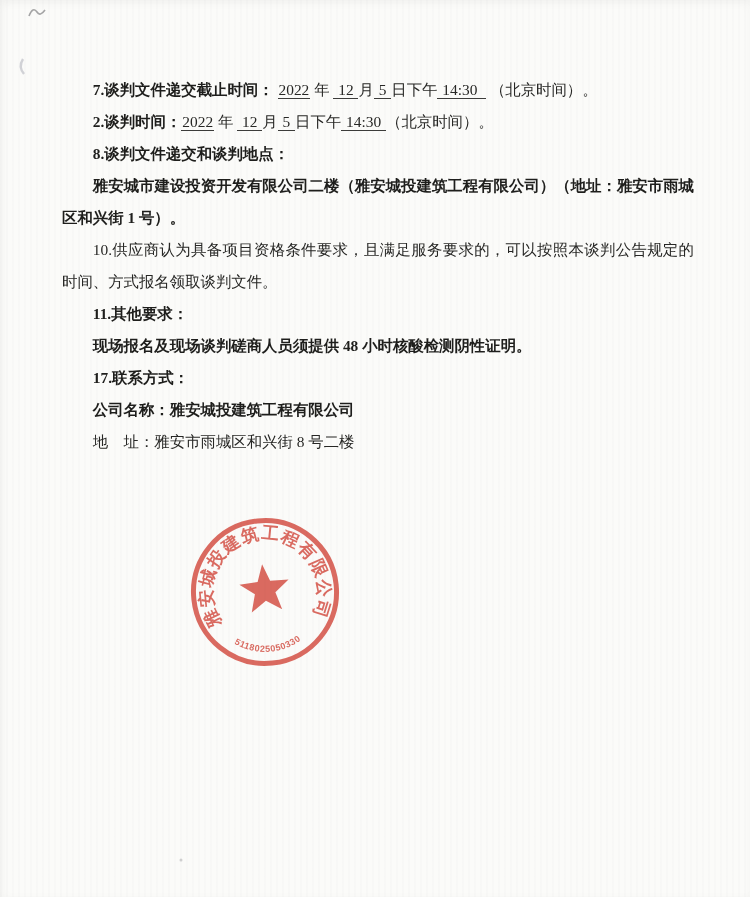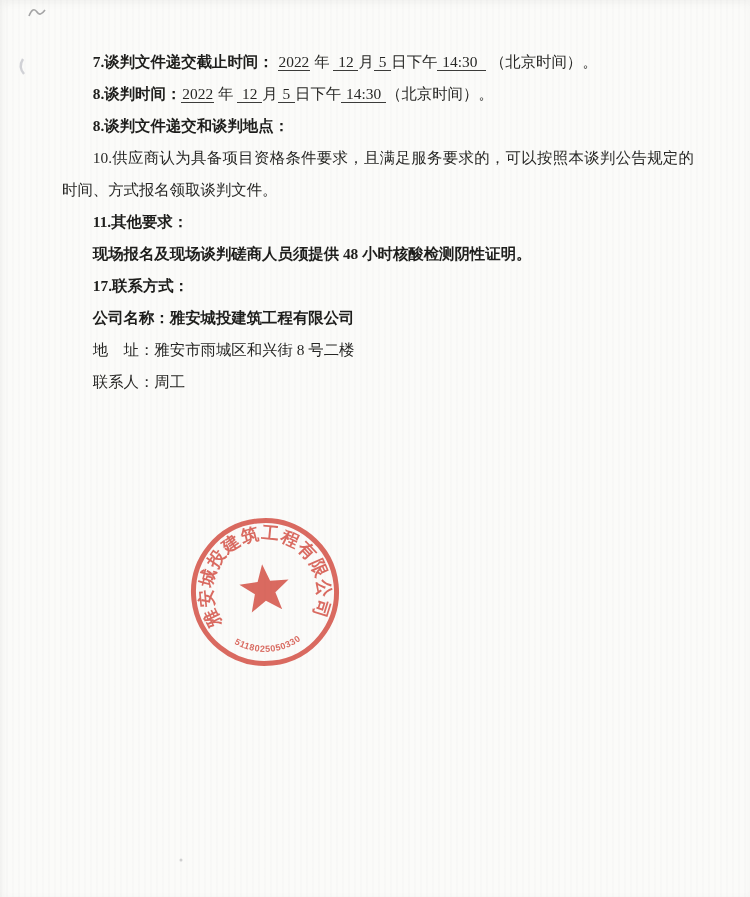--- a/index.html
+++ b/index.html
@@ -48,31 +48,31 @@
     fill:var(--seal-color,#d5463a);
     font-family:"Liberation Sans","DejaVu Sans",sans-serif;
     font-weight:bold;
   }
 </style>
 </head>
 <body>
 
 <div class="page">
 
-  <div class="content" style="color: rgb(39, 39, 37);">
+  <div class="content" style="color: rgb(39, 39, 37); margin-top: 28px;">
       <p class="line"><span class="b">7.谈判文件递交截止时间：</span><span>&nbsp;</span><span class="u">2022</span><span> 年 </span><span class="u">&nbsp;12&nbsp;</span><span>月</span><span class="u">&nbsp;5&nbsp;</span><span>日下午</span><span class="u">&nbsp;14:30&nbsp;&nbsp;</span><span>&nbsp;（北京时间）。</span></p>
-      <p class="line"><span class="b">8.谈判时间：</span><span class="u">2022</span><span> 年 </span><span class="u">&nbsp;12&nbsp;</span><span>月</span><span class="u">&nbsp;5&nbsp;</span><span>日下午</span><span class="u">&nbsp;14:30&nbsp;</span><span>（北京时间）。</span></p>
+      <p class="line"><span class="b">2.谈判时间：</span><span class="u">2022</span><span> 年 </span><span class="u">&nbsp;12&nbsp;</span><span>月</span><span class="u">&nbsp;5&nbsp;</span><span>日下午</span><span class="u">&nbsp;14:30&nbsp;</span><span>（北京时间）。</span></p>
       <p class="line"><span class="b">8.谈判文件递交和谈判地点：</span></p>
+      <p class="line"><span class="b">雅安城市建设投资开发有限公司二楼（雅安城投建筑工程有限公司）（地址：雅安市雨城区和兴街 1 号）。</span></p>
       <p class="line"><span>10.供应商认为具备项目资格条件要求，且满足服务要求的，可以按照本谈判公告规定的时间、方式报名领取谈判文件。</span></p>
       <p class="line"><span class="b">11.其他要求：</span></p>
       <p class="line"><span class="b">现场报名及现场谈判磋商人员须提供 48 小时核酸检测阴性证明。</span></p>
       <p class="line"><span class="b">17.联系方式：</span></p>
       <p class="line"><span class="b">公司名称：</span><span class="b">雅安城投建筑工程有限公司</span></p>
       <p class="line"><span>地　址：雅安市雨城区和兴街 8 号二楼</span></p>
-      <p class="line"><span>联系人：周工</span></p>
     </div>
 
   <svg class="stamp-layer" width="750" height="897" viewBox="0 0 750 897" xmlns="http://www.w3.org/2000/svg">
 
     <path d="M29 16 q4 -10 8 -4 q3 5 8 -2" fill="none" stroke="#7d7d80" stroke-width="1.6" opacity="0.75"></path>
     <path d="M23 59 q-5 8 1 15" fill="none" stroke="#b9bac4" stroke-width="2.4" opacity="0.65"></path>
     <circle cx="181" cy="860" r="1.5" fill="#a9a9ad" opacity="0.55"></circle>
 
     <g transform="rotate(-6 265 592)" opacity="0.88">
       <circle class="seal-stroke" cx="265" cy="592" r="71.5" fill="none" stroke-width="5"></circle>

